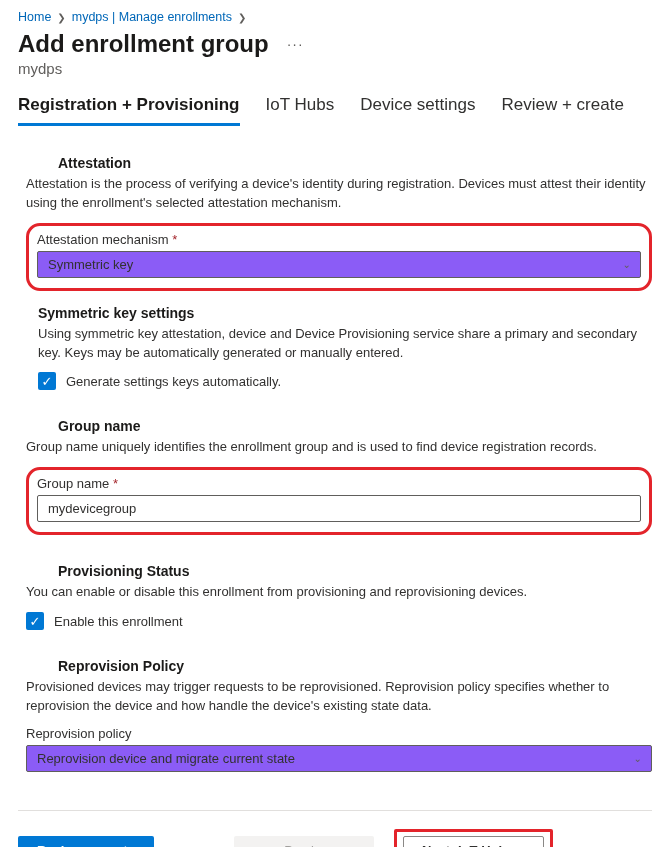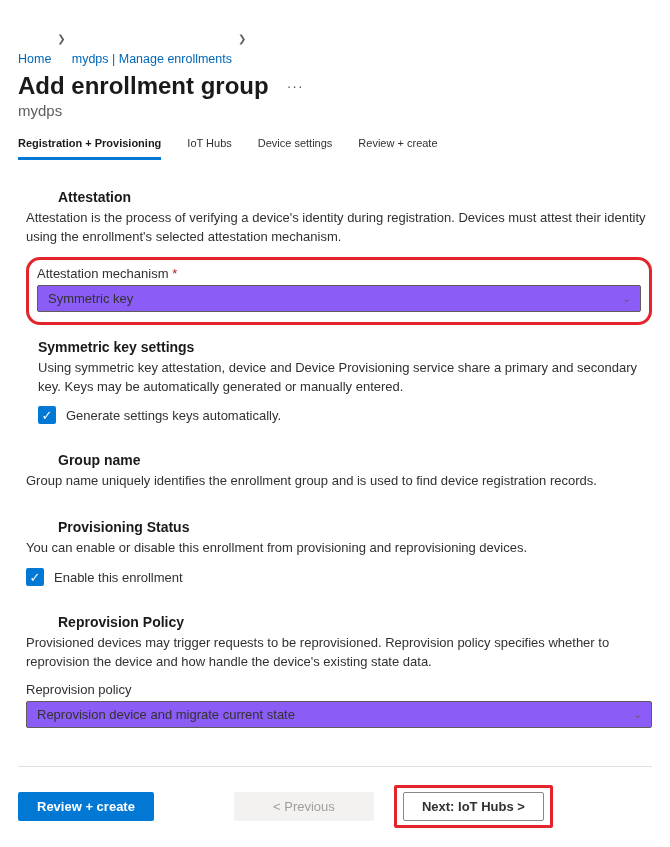--- a/index.html
+++ b/index.html
@@ -12,34 +12,34 @@
     padding: 10px 18px 20px 18px;
   }
   .breadcrumb {
     font-size: 12.5px;
     color: #605e5c;
     display: flex;
     align-items: center;
     gap: 6px;
     margin-bottom: 6px;
   }
-  .breadcrumb a { color: #0067b8; text-decoration: none; cursor: pointer; margin-top: 42px; }
+  .breadcrumb a { color: #0067b8; text-decoration: none; cursor: pointer; }
   .chev { color: #605e5c; font-size: 10px; }
   .page-title-row { display: flex; align-items: center; gap: 18px; }
   h1.page-title { font-size: 24px; font-weight: 600; color: #1b1a19; }
   .more-dots { color: #605e5c; font-size: 14px; letter-spacing: 1px; cursor: pointer; }
   .subtitle { font-size: 15px; color: #605e5c; margin-top: 2px; margin-bottom: 18px; }
   .tabs {
     display: flex;
     gap: 26px;
     border-bottom: 1px solid #fff;
     margin-bottom: 28px;
   }
   .tab {
-    font-size: 11px;
+    font-size: 17px;
     padding-bottom: 8px;
     cursor: pointer;
     color: #323130;
   }
   .tab.active {
     font-weight: 600;
     border-bottom: 3px solid #0078d4;
     color: #1b1a19;
   }
   .content { padding-left: 8px; }
@@ -166,20 +166,27 @@
     <div class="checkbox-row">
       <span class="checkbox">✓</span>
       <span>Generate settings keys automatically.</span>
     </div>
   </div>
 
   <div class="block-gap"></div>
   <div class="section-title">Group name</div>
   <div class="section-desc">Group name uniquely identifies the enrollment group and is used to find device registration records.</div>
 
+  <div class="highlight-box">
+    <div class="field-label">
+      <span>Group name</span>
+      <span class="req">*</span>
+    </div>
+    <input type="text" class="text-input" value="mydevicegroup" style="">
+  </div>
 
   <div class="block-gap"></div>
   <div class="section-title">Provisioning Status</div>
   <div class="section-desc">You can enable or disable this enrollment from provisioning and reprovisioning devices.</div>
   <div class="checkbox-row">
     <span class="checkbox">✓</span>
     <span>Enable this enrollment</span>
   </div>
 
   <div class="block-gap"></div>

